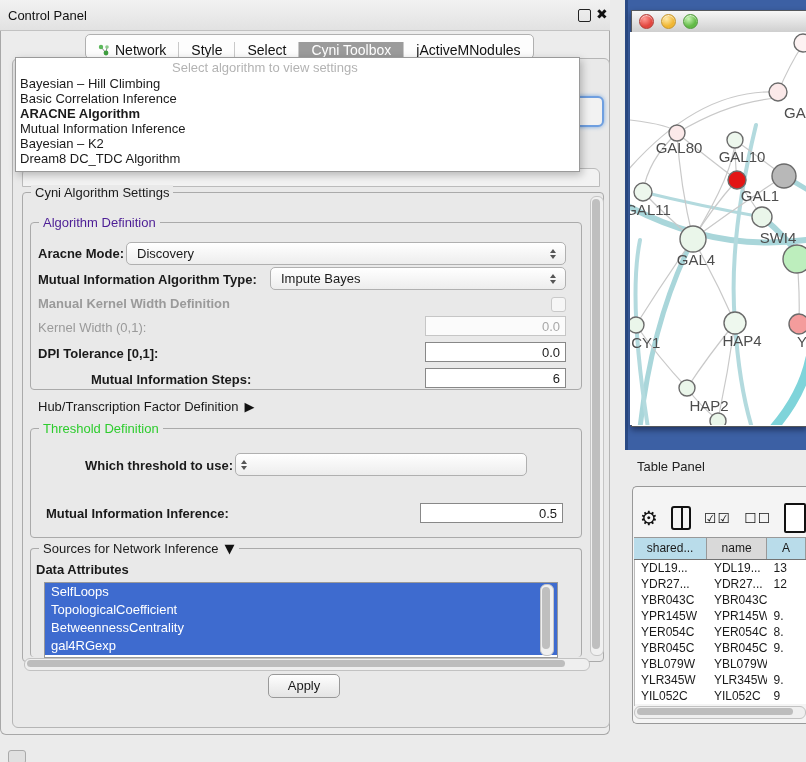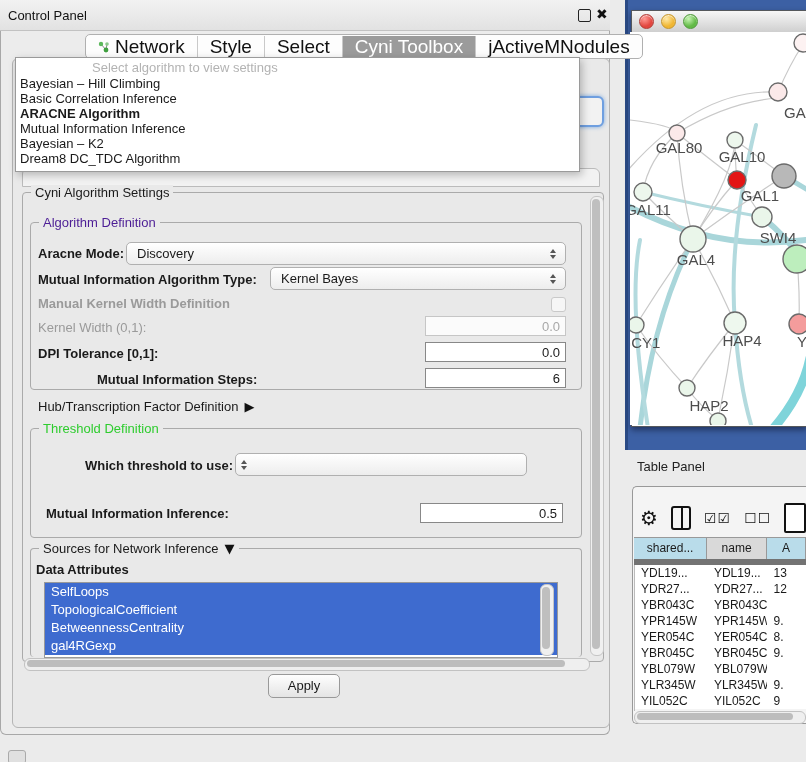--- a/index.html
+++ b/index.html
@@ -21,55 +21,55 @@
   
   .tp-title{left:637px;top:459px;font-size:13px;color:#222;}
   .tp-box{left:632px;top:486px;width:174px;height:236px;background:#f4f4f4;border:1px solid #999;border-right:none;border-radius:5px 0 0 5px;}
   .tp-toolbar{left:640px;top:500px;width:166px;height:36px;display:flex;align-items:center;gap:13px;}
   .ticon{font-family:"DejaVu Sans",sans-serif;font-size:20px;color:#111;line-height:1;}
   .split-icon{width:20px;height:20px;border:2.5px solid #111;border-radius:3px;position:relative;}
   .split-icon::after{content:"";position:absolute;left:8px;top:0;width:2.5px;height:100%;background:#111;}
   .cb-pair{font-family:"DejaVu Sans",sans-serif;font-size:14px;color:#111;letter-spacing:1px;}
   .file-icon{width:22px;height:26px;border:2.5px solid #111;border-radius:2px;background:#fff;}
   .tbl{left:634px;top:537px;width:172px;font-size:12px;}
-  .tbl-head{display:flex;height:21px;line-height:21px;text-align:center;border-top:1px solid #999;border-bottom:6px solid #737373;}
+  .tbl-head{display:flex;height:21px;line-height:21px;text-align:center;border-top:1px solid #999;border-bottom:1px solid #737373;}
   .th{border-right:1px solid #999;overflow:hidden;white-space:nowrap;}
   .th.c1{width:76px;background:#b9dcea;}
   .th.c2{width:62px;background:#d9d9d9;}
   .th.c3{width:40px;background:#b9dcea;}
   .trow{display:flex;height:16px;line-height:16px;background:#fff;white-space:nowrap;}
   .td{overflow:hidden;padding-left:6px;box-sizing:border-box;}
   .td.c1{width:76px;}.td.c2{width:62px;}.td.c3{width:40px;}
   .tbl-body{height:146px;overflow:hidden;border-left:1px solid #bbb;}
   .hscroll{height:11px;background:#efefef;border:1px solid #c2c2c2;border-radius:6px;position:relative;}
   .hthumb{position:absolute;top:1px;left:2px;height:7px;background:#bdbdbd;border-radius:4px;}
 
   
   .cp-window{left:0;top:0;width:610px;height:735px;background:#ececec;border:1px solid #a8a8a8;border-top:1px solid #7a7a7a;border-radius:0 0 6px 6px;box-sizing:border-box;}
   .cp-titlebar{left:0;top:0;width:610px;height:30px;background:linear-gradient(#f2f2f2,#e2e2e2);border-bottom:1px solid #c2c2c2;}
   .cp-title{left:8px;top:8px;font-size:13px;color:#111;}
   .float-icon{left:578px;top:9px;width:11px;height:11px;border:1.6px solid #222;border-radius:2px;}
   .close-icon{left:596px;top:6px;font-size:14px;font-weight:bold;color:#111;font-family:"DejaVu Sans",sans-serif;}
 
-  .tabstrip{display:flex;align-items:center;background:#fdfdfd;border:1px solid #b0b0b0;border-radius:5px;overflow:hidden;height:23px;font-size:19px;}
+  .tabstrip{display:flex;align-items:flex-end;background:#fdfdfd;border:1px solid #b0b0b0;border-radius:5px;overflow:hidden;height:23px;font-size:14px;}
   .tabstrip .tab{padding:0 12px;display:flex;align-items:center;gap:5px;border-right:1px solid #c9c9c9;color:#111;cursor:default;}
   .tabstrip .tab:last-child{border-right:none;}
   .tabstrip .tab.active{background:#9b9b9b;color:#fff;}
   .top-tabs{left:85px;top:34px;}
   .bottom-tabs{left:143px;top:706px;}
 
   .content-panel{left:12px;top:58px;width:598px;height:670px;background:#e9e9e9;border:1px solid #b5b5b5;border-radius:6px;box-sizing:border-box;}
 
   
   .hidden-combo{left:560px;top:96px;width:40px;height:27px;border:2px solid #6f9fe0;border-radius:6px;background:#f2f2f2;box-shadow:0 0 4px #7aa7dd;}
   .hidden-strip{left:22px;top:168px;width:576px;height:17px;border:1px solid #bbb;border-radius:6px 6px 0 0;background:#f2f2f2;}
 
   
   .popup{left:15px;top:57px;width:563px;height:113px;background:#fff;border:1px solid #9a9a9a;box-shadow:2px 3px 8px rgba(0,0,0,.25);font-size:13px;z-index:40;}
-  .popup .ph{color:#b3b3b3;padding:2px 0 1px 76px;white-space:nowrap;}
+  .popup .ph{color:#b3b3b3;padding:2px 0 1px 108px;white-space:nowrap;margin-left:48px;}
   .popup .it{padding:0 0 0 4px;line-height:15px;white-space:nowrap;}
   .popup .it.bold{font-weight:bold;}
 
   
   .group{border:1px solid #aaa;border-radius:4px;}
   .legend{position:absolute;top:-8px;left:8px;background:#e9e9e9;padding:0 4px;font-size:13px;white-space:nowrap;}
   .legend.blue{color:#4c1d95;}
   .legend.green{color:#2ecc2e;}
 
   .lbl{font-size:13px;white-space:nowrap;}
@@ -300,33 +300,33 @@
   <div class="abs lbl b" style="left:38px;top:246px;">Aracne Mode:</div>
   <div class="combo" style="left:126px;top:242px;width:440px;">
     <span class="val">Discovery</span>
     <span class="arrows">
         <i class="up"></i>
         <i class="dn"></i>
       </span>
   </div>
   <div class="abs lbl b" style="left:38px;top:272px;">Mutual Information Algorithm Type:</div>
   <div class="combo" style="left:270px;top:267px;width:296px;">
-    <span class="val">Kernel Bayes</span>
+    <span class="val">Impute Bayes</span>
     <span class="arrows">
         <i class="up"></i>
         <i class="dn"></i>
       </span>
   </div>
   <div class="abs lbl b gray" style="left:38px;top:296px;">Manual Kernel Width Definition</div>
   <div class="checkbox" style="left:551px;top:297px;"></div>
   <div class="abs lbl gray" style="left:38px;top:320px;">Kernel Width (0,1):</div>
   <div class="tfield dis" style="left:425px;top:316px;width:141px;">0.0</div>
   <div class="abs lbl b" style="left:38px;top:346px;">DPI Tolerance [0,1]:</div>
   <div class="tfield" style="left:425px;top:342px;width:141px;">0.0</div>
-  <div class="abs lbl b" style="left:54px;top:372px;padding-left:43px;">Mutual Information Steps:</div>
+  <div class="abs lbl b" style="left:48px;top:372px;padding-left:43px;">Mutual Information Steps:</div>
   <div class="tfield" style="left:425px;top:368px;width:141px;">6</div>
 
   <div class="abs lbl" style="left:38px;top:399px;">
     <span>Hub/Transcription Factor Definition</span><span class="tri">▶</span>
   </div>
 
   <div class="abs group" style="left:30px;top:428px;width:550px;height:108px;">
     <span class="legend green">Threshold Definition</span>
   </div>
   <div class="abs lbl b" style="left:85px;top:458px;">Which threshold to use:</div>

